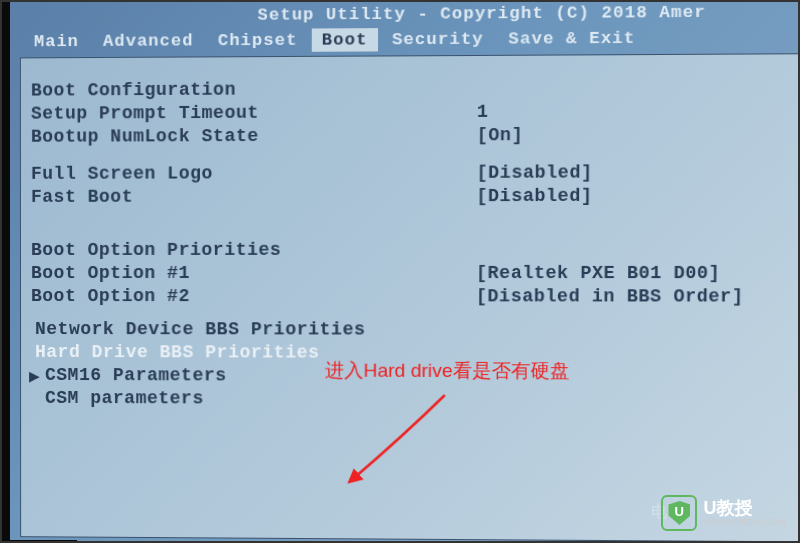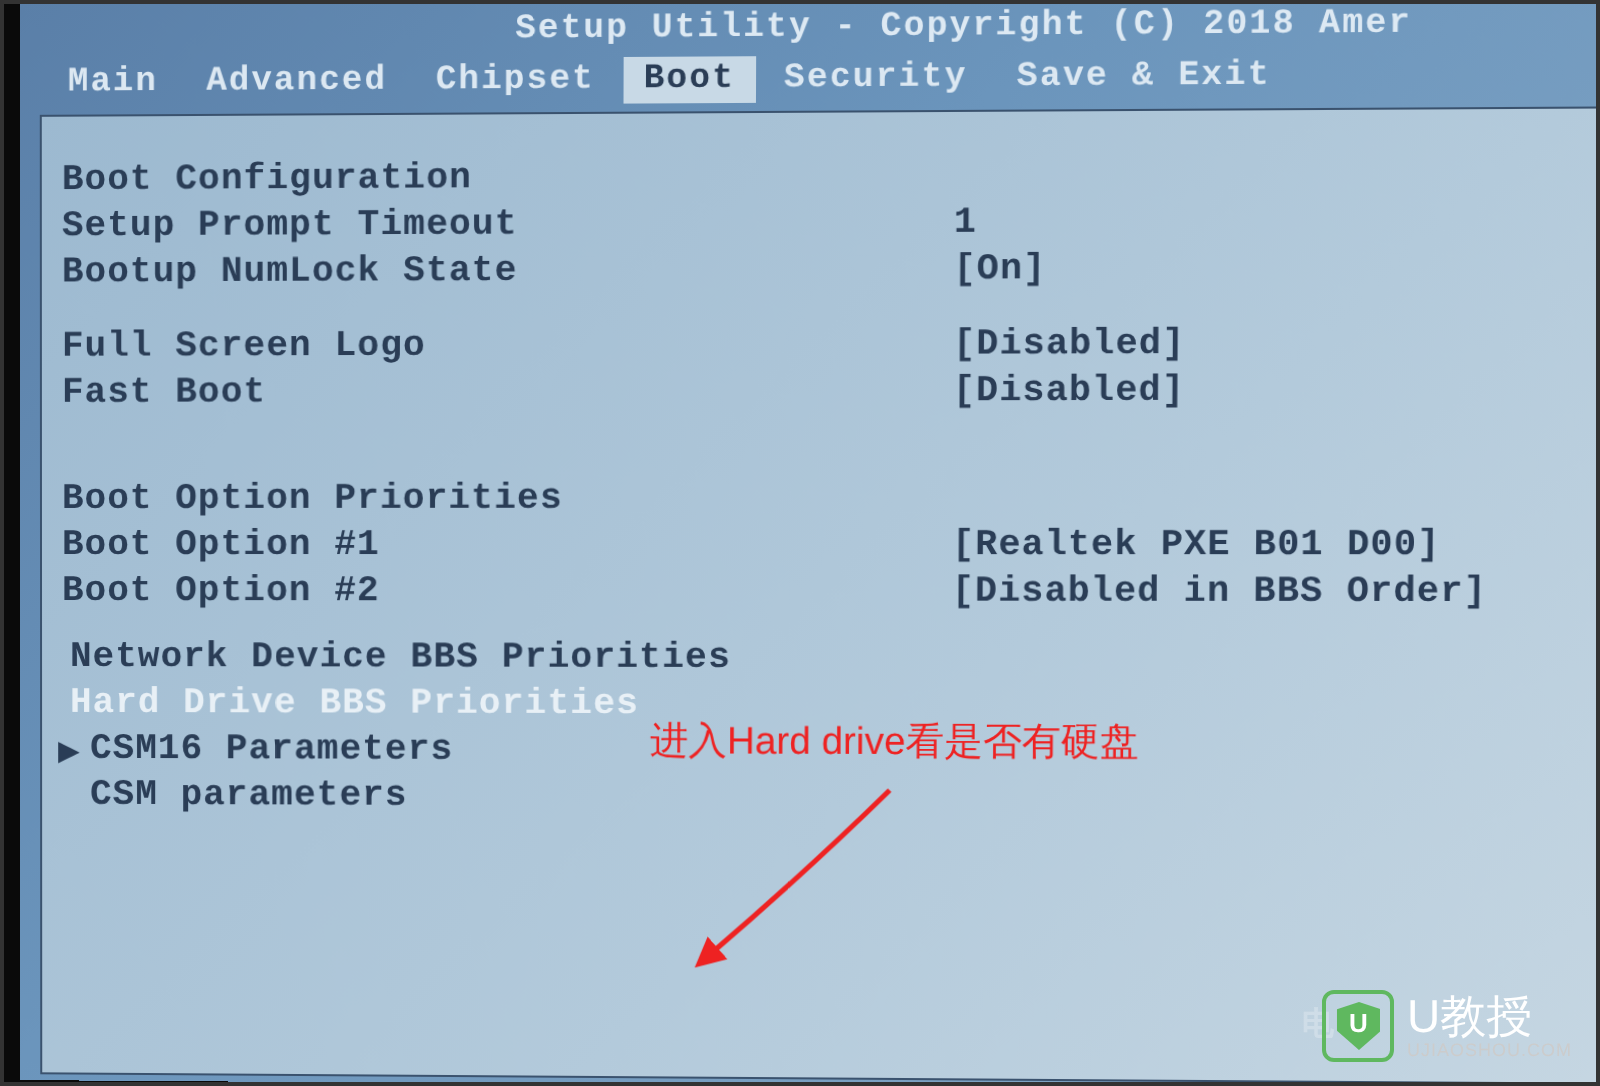--- a/index.html
+++ b/index.html
@@ -122,22 +122,22 @@
     color: #fff;
     font-family: Arial, sans-serif;
     font-size: 13px;
     font-weight: bold;
     left: 6px;
     top: 3px;
   }
   .wm-text {
     color: #fff;
     font-family: "Microsoft YaHei", Arial, sans-serif;
-    font-size: 23px;
-    font-weight: normal;
+    font-size: 18px;
+    font-weight: bold;
     line-height: 1;
   }
   .wm-sub {
     color: #ccc;
     font-family: Arial, sans-serif;
     font-size: 9px;
     font-weight: normal;
     letter-spacing: 0.5px;
   }
   .wm-faint {

